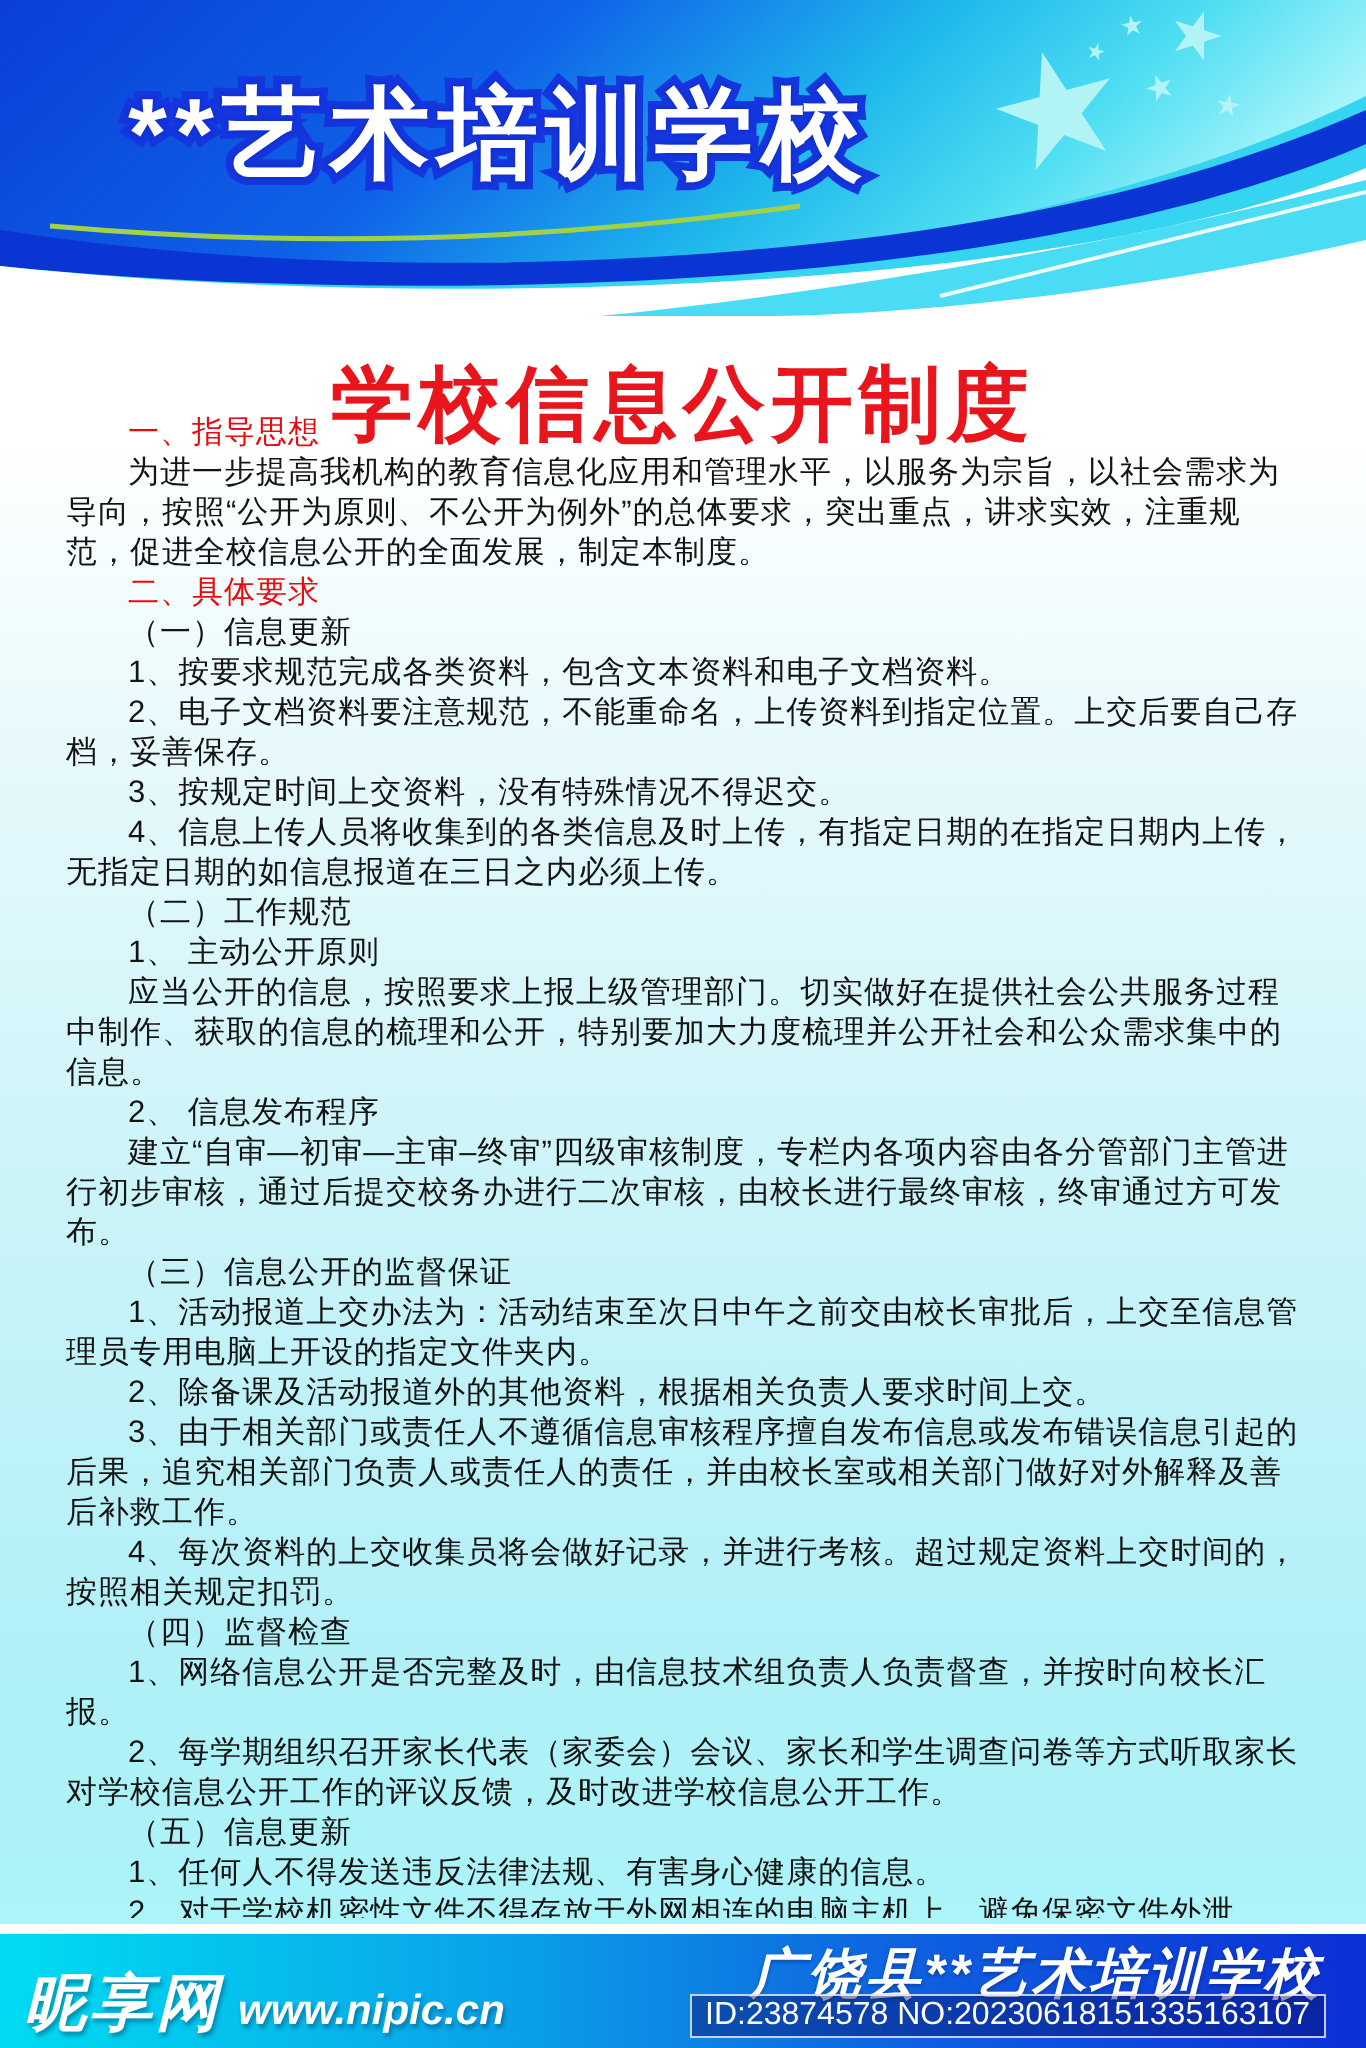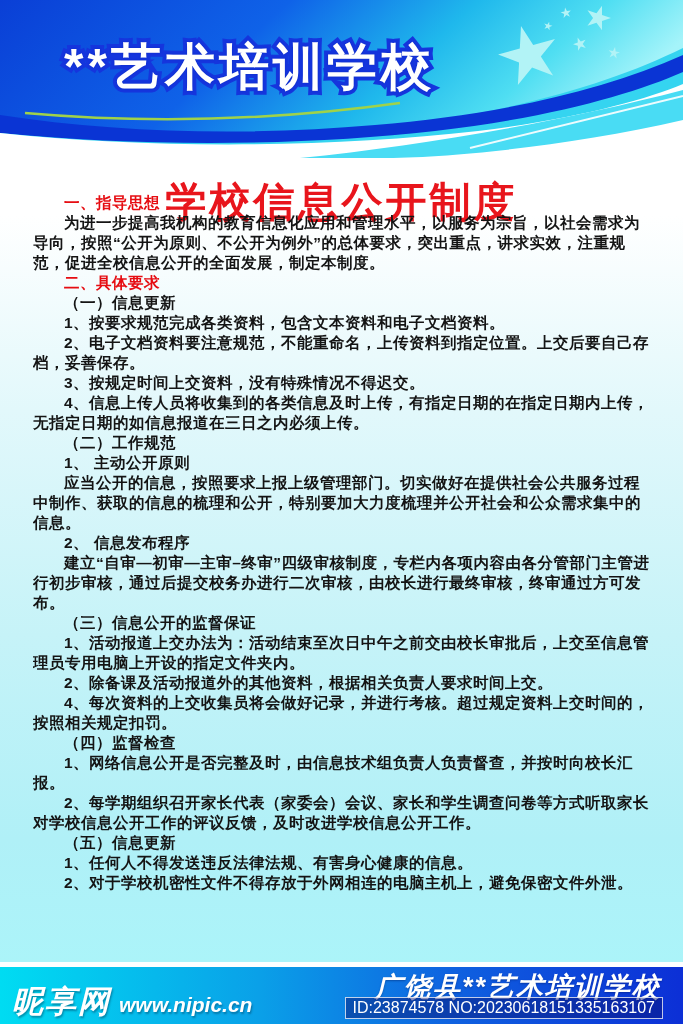--- a/index.html
+++ b/index.html
@@ -26,23 +26,23 @@
 
   
   .doc-title {
     position:absolute; top:156px; left:0; width:100%;
     text-align:center; font-size:41px; font-weight:bold;
     color:#e8151c; letter-spacing:3px; white-space:nowrap;margin-top:19px;
   }
 
   
   .content {
-    position:absolute; top:193px; left:33px; width:617px; height:752px;
+    position:absolute; top:207px; left:33px; width:617px; height:752px;
     overflow:hidden;
-    font-size:15.5px; line-height:20px; font-weight:bold; color:#141414;
+    font-size:15.5px; line-height:20px; font-weight:normal; color:#141414;
     letter-spacing:0.5px;
   }
   .content p { text-indent:2em; }
   .content p.section { color:#e60d12; }
   .content p.sub { color:#141414; }
 
   
   .footer-gap { position:absolute; top:962px; left:0; width:683px; height:5px; background:#ffffff; }
   .footer {
     position:absolute; top:967px; left:0; width:683px; height:64px;
@@ -125,20 +125,21 @@
       <p class="para">3、按规定时间上交资料，没有特殊情况不得迟交。</p>
       <p class="para">4、信息上传人员将收集到的各类信息及时上传，有指定日期的在指定日期内上传，无指定日期的如信息报道在三日之内必须上传。</p>
       <p class="sub">（二）工作规范</p>
       <p class="para">1、 主动公开原则</p>
       <p class="para">应当公开的信息，按照要求上报上级管理部门。切实做好在提供社会公共服务过程中制作、获取的信息的梳理和公开，特别要加大力度梳理并公开社会和公众需求集中的信息。</p>
       <p class="para">2、 信息发布程序</p>
       <p class="para">建立“自审—初审—主审–终审”四级审核制度，专栏内各项内容由各分管部门主管进行初步审核，通过后提交校务办进行二次审核，由校长进行最终审核，终审通过方可发布。</p>
       <p class="sub">（三）信息公开的监督保证</p>
       <p class="para">1、活动报道上交办法为：活动结束至次日中午之前交由校长审批后，上交至信息管理员专用电脑上开设的指定文件夹内。</p>
       <p class="para">2、除备课及活动报道外的其他资料，根据相关负责人要求时间上交。</p>
+      <p class="para">3、由于相关部门或责任人不遵循信息审核程序擅自发布信息或发布错误信息引起的后果，追究相关部门负责人或责任人的责任，并由校长室或相关部门做好对外解释及善后补救工作。</p>
       <p class="para">4、每次资料的上交收集员将会做好记录，并进行考核。超过规定资料上交时间的，按照相关规定扣罚。</p>
       <p class="sub">（四）监督检查</p>
       <p class="para">1、网络信息公开是否完整及时，由信息技术组负责人负责督查，并按时向校长汇报。</p>
       <p class="para">2、每学期组织召开家长代表（家委会）会议、家长和学生调查问卷等方式听取家长对学校信息公开工作的评议反馈，及时改进学校信息公开工作。</p>
       <p class="sub">（五）信息更新</p>
       <p class="para">1、任何人不得发送违反法律法规、有害身心健康的信息。</p>
       <p class="para">2、对于学校机密性文件不得存放于外网相连的电脑主机上，避免保密文件外泄。</p>
     </div>
 
   <div class="footer-gap"></div>

